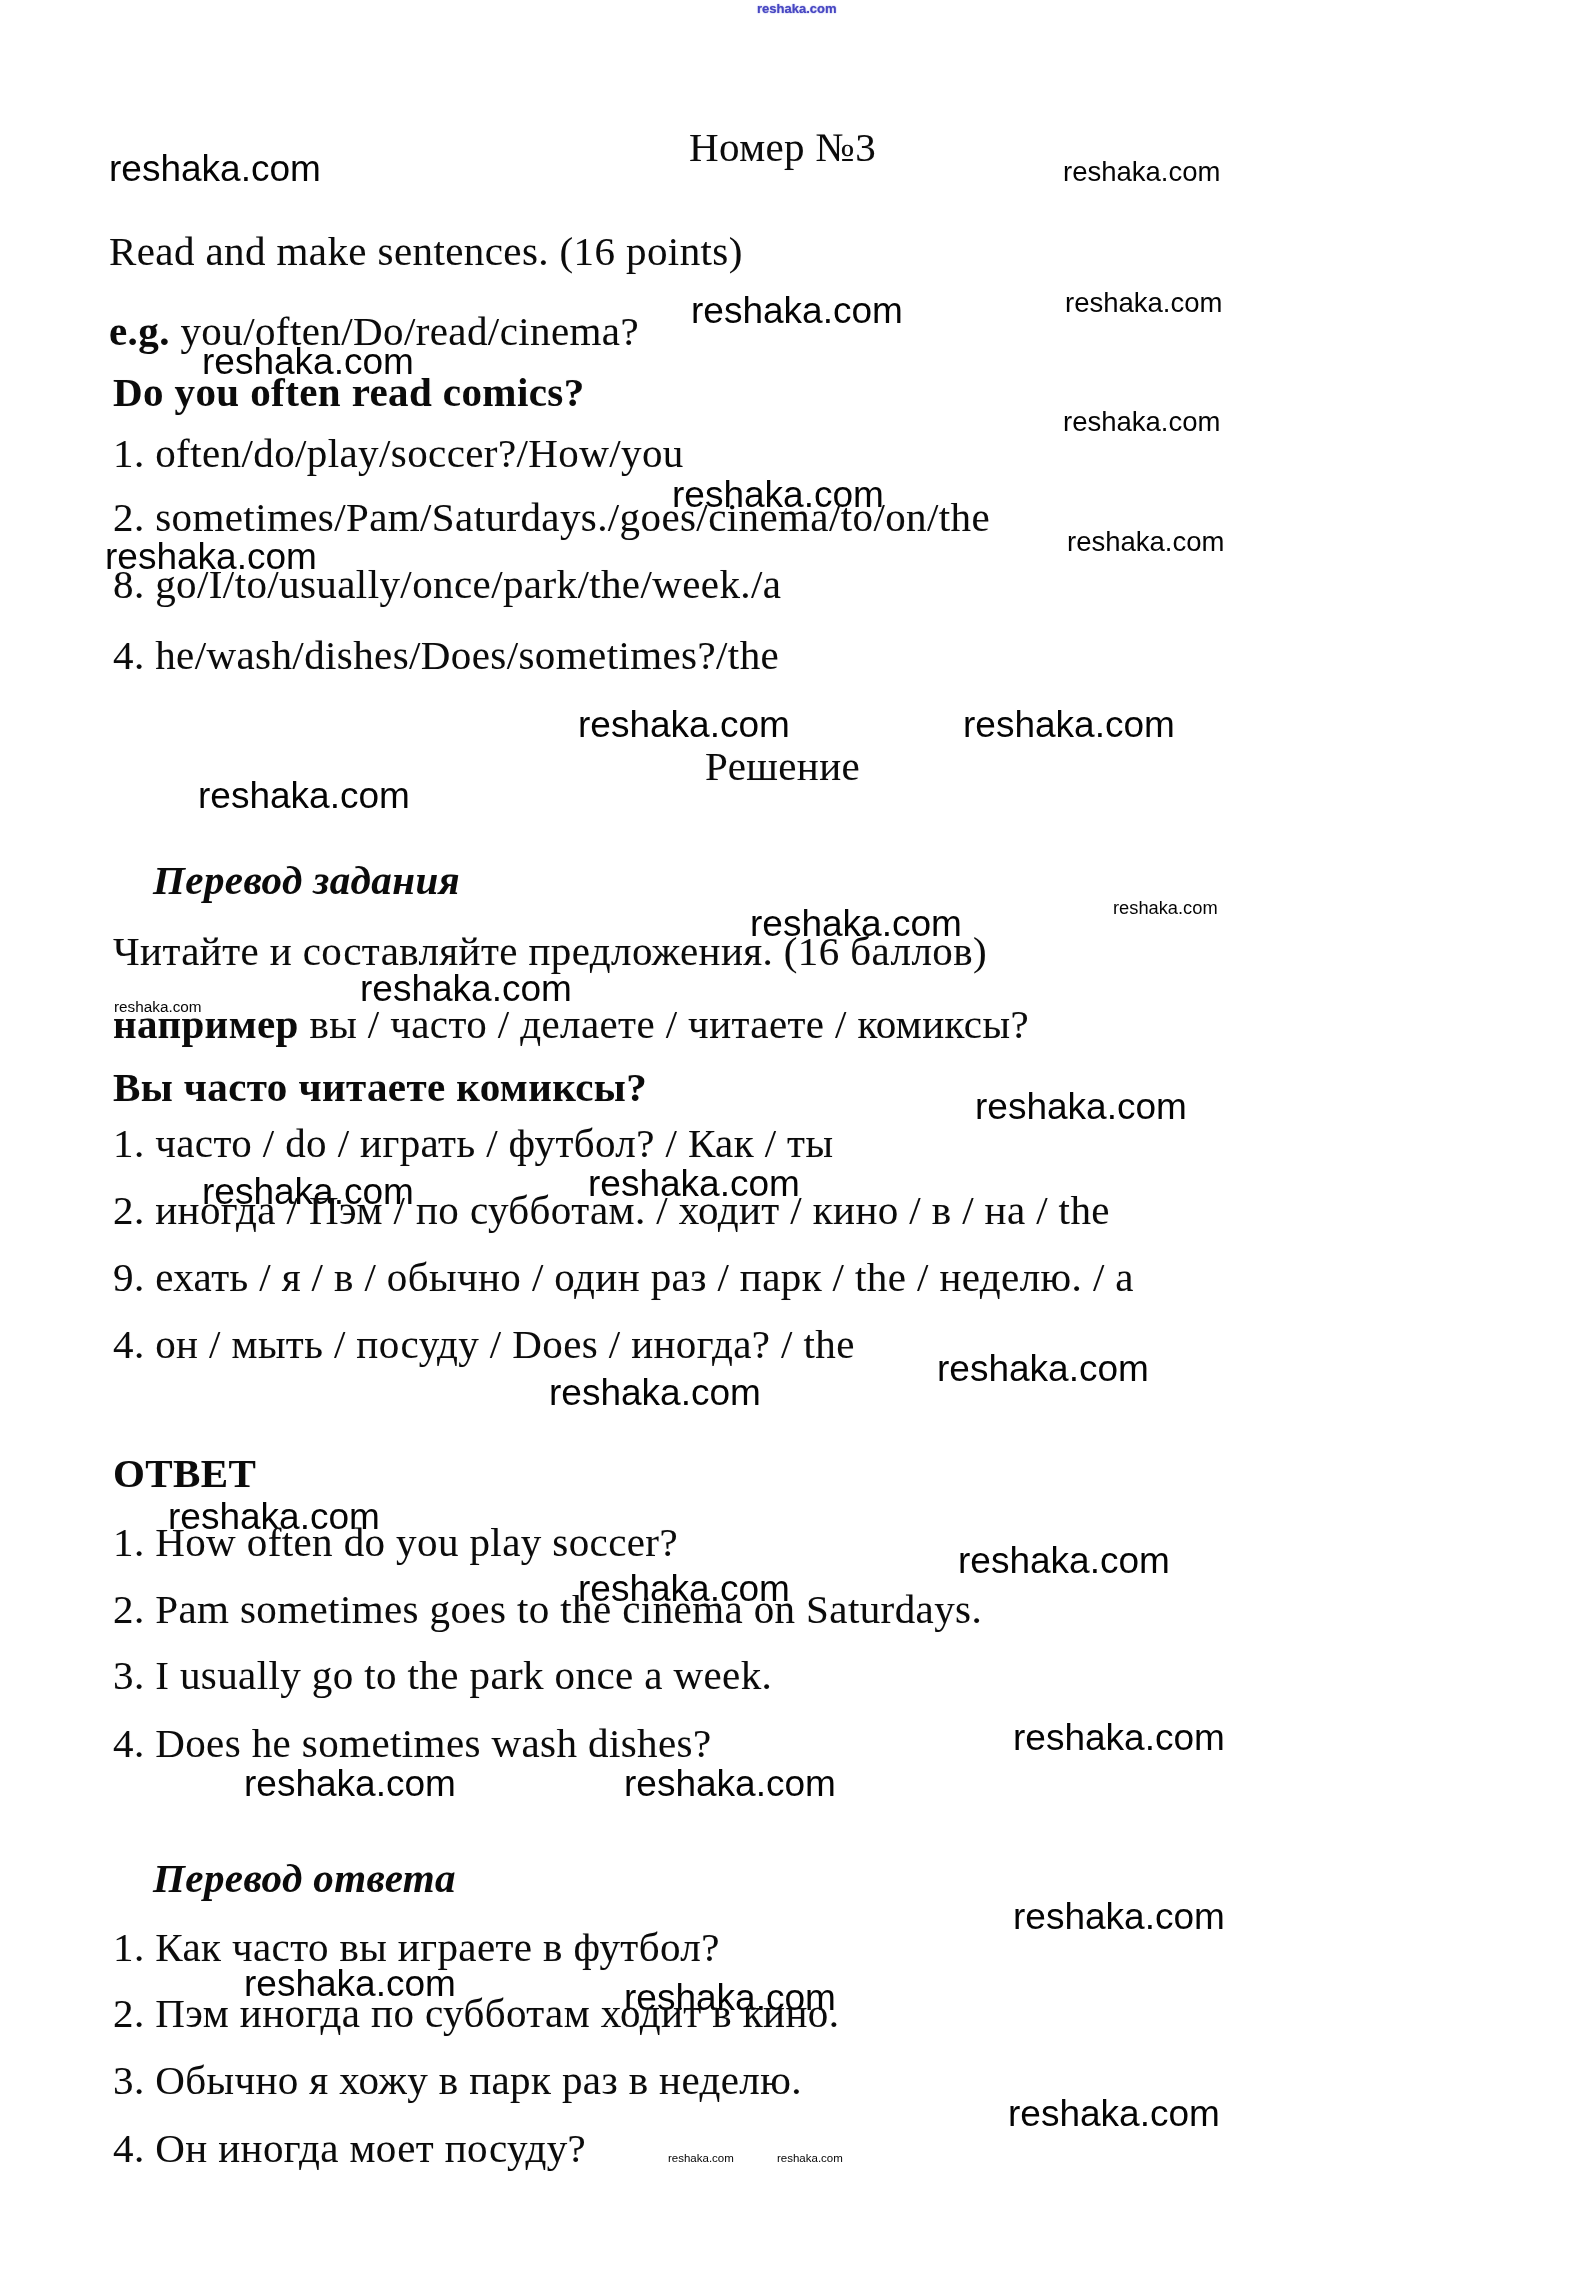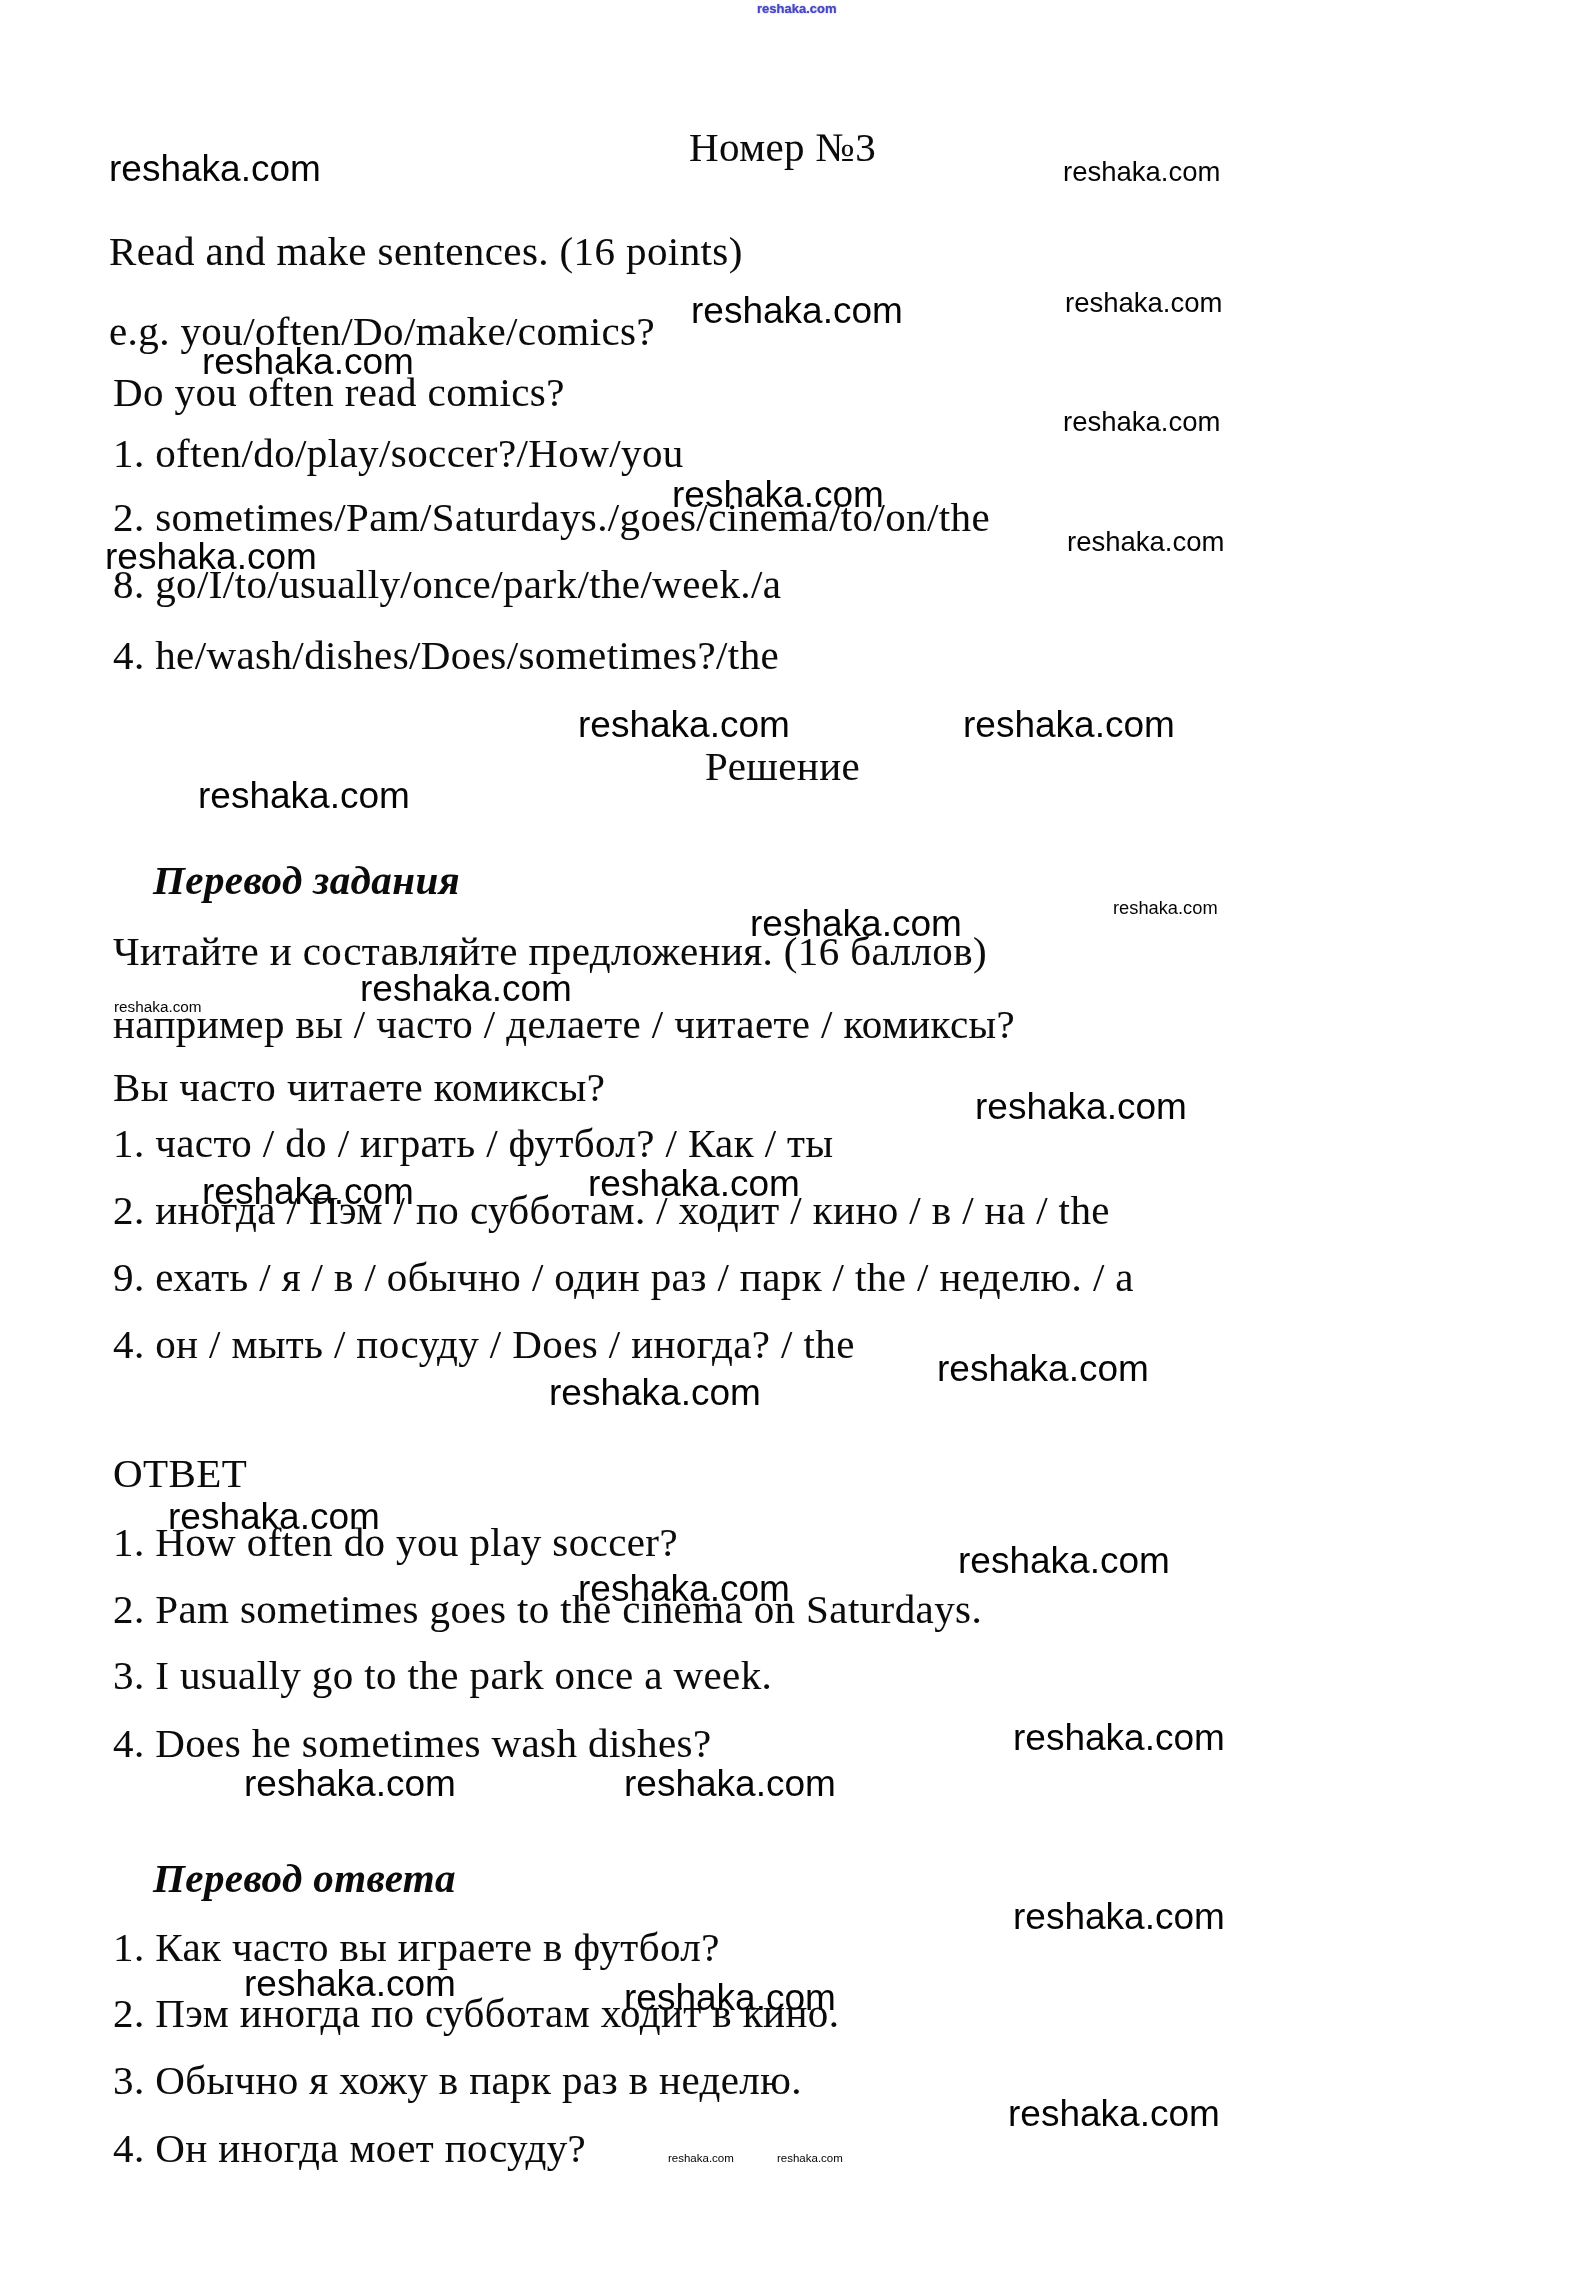--- a/index.html
+++ b/index.html
@@ -15,21 +15,21 @@
   .line{
     position:absolute;
     white-space:nowrap;
     font-family:"Liberation Serif", serif;
     font-size:41px;
     line-height:1;
     color:#0b0b0b;
     letter-spacing:0.4px;
     text-shadow:0 0 0.8px rgba(120,120,120,.35);
   }
-  .b{font-weight:normal;}
+  .b{font-weight:bold;}
   .bi{font-weight:bold;font-style:italic;margin-left:40px;}
   
   .wm{
     position:absolute;
     white-space:nowrap;
     font-family:"Liberation Sans", sans-serif;
     line-height:1;
     color:#050505;
   }
   .wm-lg{font-size:37px;}
@@ -81,21 +81,21 @@
   <span class="wm wm-lg" style="left:244px;top:1965px">reshaka.com</span>
   <span class="wm wm-lg" style="left:624px;top:1979px">reshaka.com</span>
   <span class="wm wm-lg" style="left:1008px;top:2095px">reshaka.com</span>
   <span class="wm wm-15" style="left:668px;top:2153px">reshaka.com</span>
   <span class="wm wm-15" style="left:777px;top:2153px">reshaka.com</span>
 
   <div class="line" style="left:689px;top:127px">Номер №3</div>
 
   <div class="line" style="left:109px;top:231px">Read and make sentences. (16 points)</div>
 
-  <div class="line" style="left:109px;top:311px"><span class="b">e.g.</span><span> you/often/Do/make/comics?</span></div>
+  <div class="line" style="left:109px;top:311px"><span class="b">e.g.</span><span> you/often/Do/read/cinema?</span></div>
 
   <div class="line b" style="left:113px;top:372px">Do you often read comics?</div>
 
   <div class="line" style="left:113px;top:433px">1. often/do/play/soccer?/How/you</div>
   <div class="line" style="left:113px;top:497px">2. sometimes/Pam/Saturdays./goes/cinema/to/on/the</div>
   <div class="line" style="left:113px;top:564px">8. go/I/to/usually/once/park/the/week./a</div>
   <div class="line" style="left:113px;top:635px">4. he/wash/dishes/Does/sometimes?/the</div>
 
   <div class="line" style="left:705px;top:746px">Решение</div>
 

